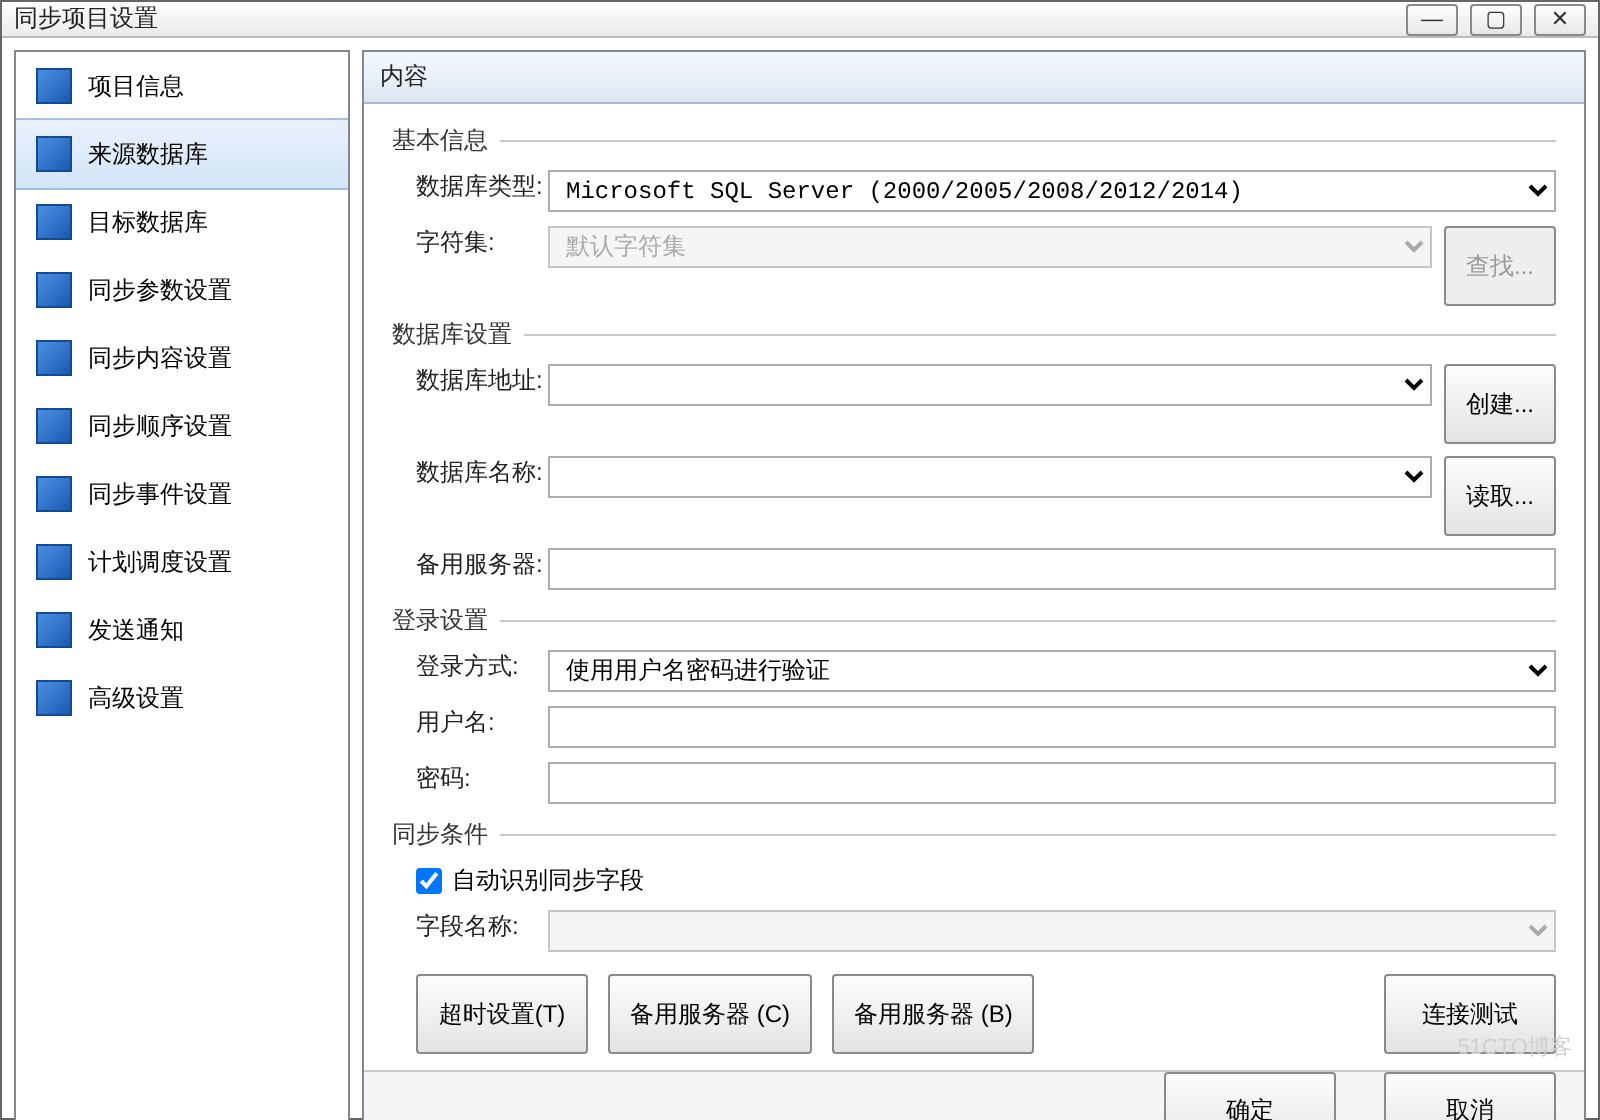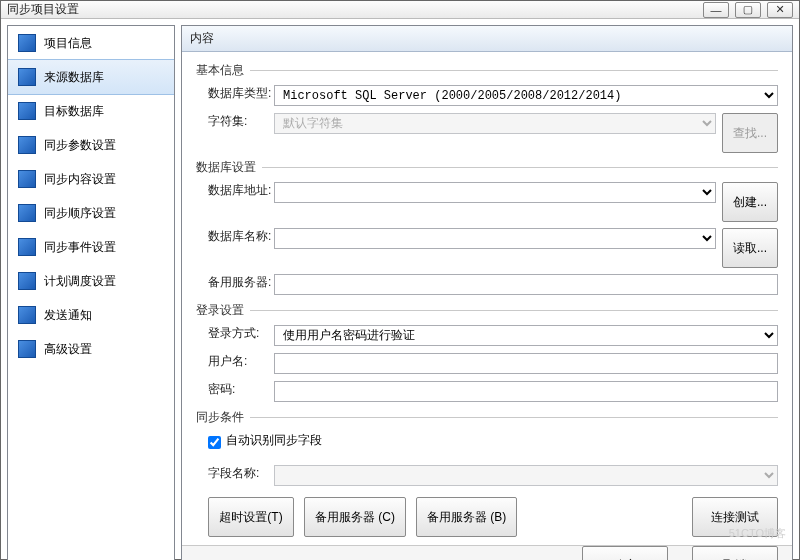--- a/index.html
+++ b/index.html
@@ -23,21 +23,21 @@
 .group-title { display: flex; align-items: center; gap: 6px; color: #333; margin-bottom: 6px; }
 .group-title .line { flex: 1; height: 1px; background: #c9c9c9; }
 .row { display: flex; align-items: flex-start; margin-bottom: 6px; min-height: 22px; }
 .lbl { width: 78px; text-align: left; color: #222; padding-left: 12px; }
 .ctrl { flex: 1; display: flex; gap: 6px; }
 select, input[type=text], input[type=password] { width: 100%; height: 21px; border: 1px solid #abadb3; padding: 0 4px; background: #fff; font-family: "Courier New", monospace; }
 select:disabled, input:disabled { background: #f1f1f1; color: #888; }
 .btn { height: 40px; padding: 0 10px; border: 1px solid #8a8a8a; background: linear-gradient(#fdfdfd,#e3e3e3); cursor: pointer; white-space: nowrap; border-radius: 2px; }
 .btn:disabled { color: #999; background: #eee; }
 .btn.wide { min-width: 86px; }
-.chk-row { display: flex; align-items: flex-end; gap: 5px; padding-left: 12px; margin-bottom: 16px; }
+.chk-row { display: flex; align-items: center; gap: 5px; padding-left: 12px; margin-bottom: 6px; }
 .btn-row { display: flex; gap: 10px; padding-left: 12px; margin-top: 10px; }
 .btn-row .sp { flex: 1; }
 .footer { height: 40px; border-top: 1px solid #c9c9c9; display: flex; align-items: center; justify-content: flex-end; gap: 24px; padding: 0 14px; background: #f5f5f5; }
 .content .inner { display: flex; flex-direction: column; height: 100%; }
 .mono-opt { font-family: "Courier New", monospace; }
 .wm { position: absolute; right: 6px; bottom: 4px; color: #cfcfcf; font-size: 11px; pointer-events: none; }
 </style>
 </head>
 <body>
 

